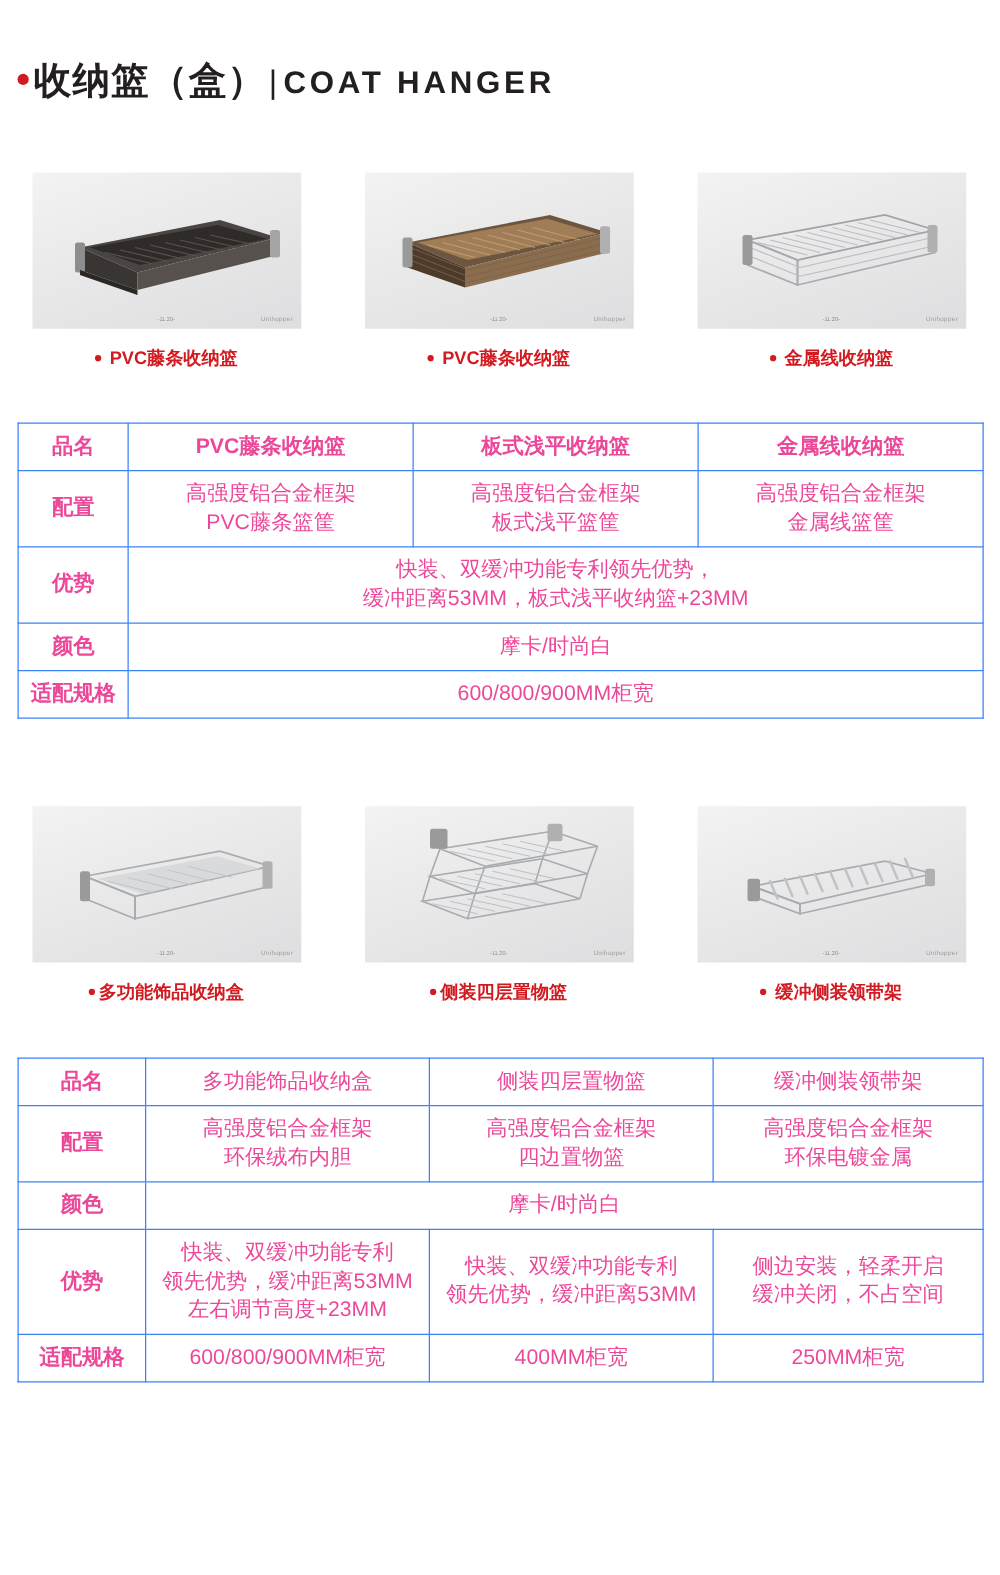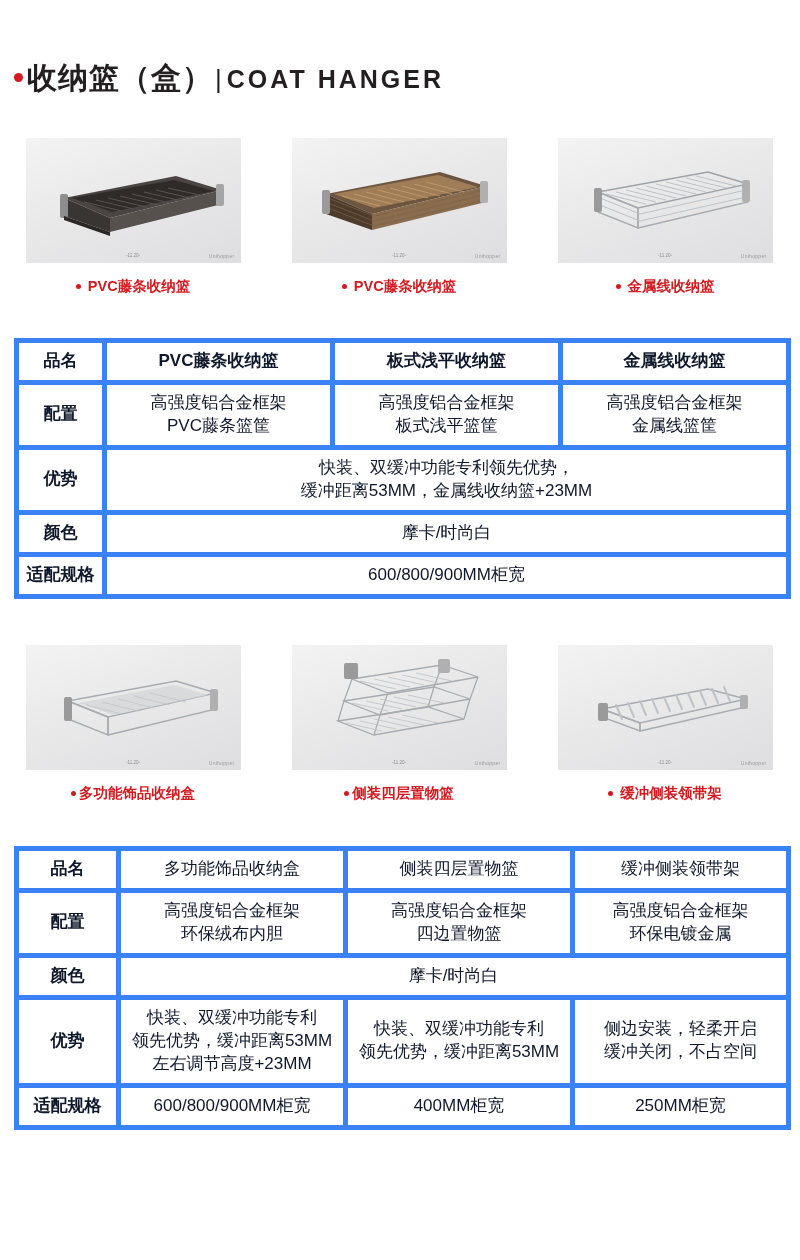--- a/index.html
+++ b/index.html
@@ -18,21 +18,21 @@
     position: relative;
     width: 800px;
     height: 1260px;
     box-sizing: border-box;
   }
 
   
   .header {
     position: absolute;
     left: 14px;
-    top: 58px;
+    top: 44px;
     display: flex;
     align-items: baseline;
     white-space: nowrap;
     justify-content: center;
   }
   .header-bullet {
     width: 9px;
     height: 9px;
     border-radius: 50%;
     background: #d21b21;
@@ -128,27 +128,27 @@
     position: absolute;
     border-collapse: collapse;
     table-layout: fixed;
     width: 772px;
     left: 14px;
   }
   table.spec.t1 { top: 338px; }
   table.spec.t2 { top: 846px; }
 
   table.spec td {
-    border: 5px solid #3b82f6;
+    border: 1px solid #3b82f6;
     text-align: center;
     vertical-align: middle;
     padding: 7px 4px;
     font-size: 17px;
     line-height: 1.35;
-    color: #0f172a;
+    color: #ec4899;
   }
   td.label {
     color: #d21b21;
     font-weight: bold;
     font-size: 17.5px;
     width: 88px;
   }
   td.head {
     font-size: 19px;
     font-weight: bold;
@@ -302,21 +302,21 @@
         <td class="small" style="white-space:pre-line">高强度铝合金框架
 PVC藤条篮筐</td>
         <td class="small" style="white-space:pre-line">高强度铝合金框架
 板式浅平篮筐</td>
         <td class="small" style="white-space:pre-line">高强度铝合金框架
 金属线篮筐</td>
       </tr>
       <tr>
         <td class="label">优势</td>
         <td class="mid" colspan="3" style="white-space:pre-line">快装、双缓冲功能专利领先优势，
-缓冲距离53MM，金属线收纳篮+23MM</td>
+缓冲距离53MM，板式浅平收纳篮+23MM</td>
       </tr>
       <tr>
         <td class="label">颜色</td>
         <td colspan="3">摩卡/时尚白</td>
       </tr>
       <tr>
         <td class="label">适配规格</td>
         <td colspan="3">600/800/900MM柜宽</td>
       </tr>
     </tbody>

